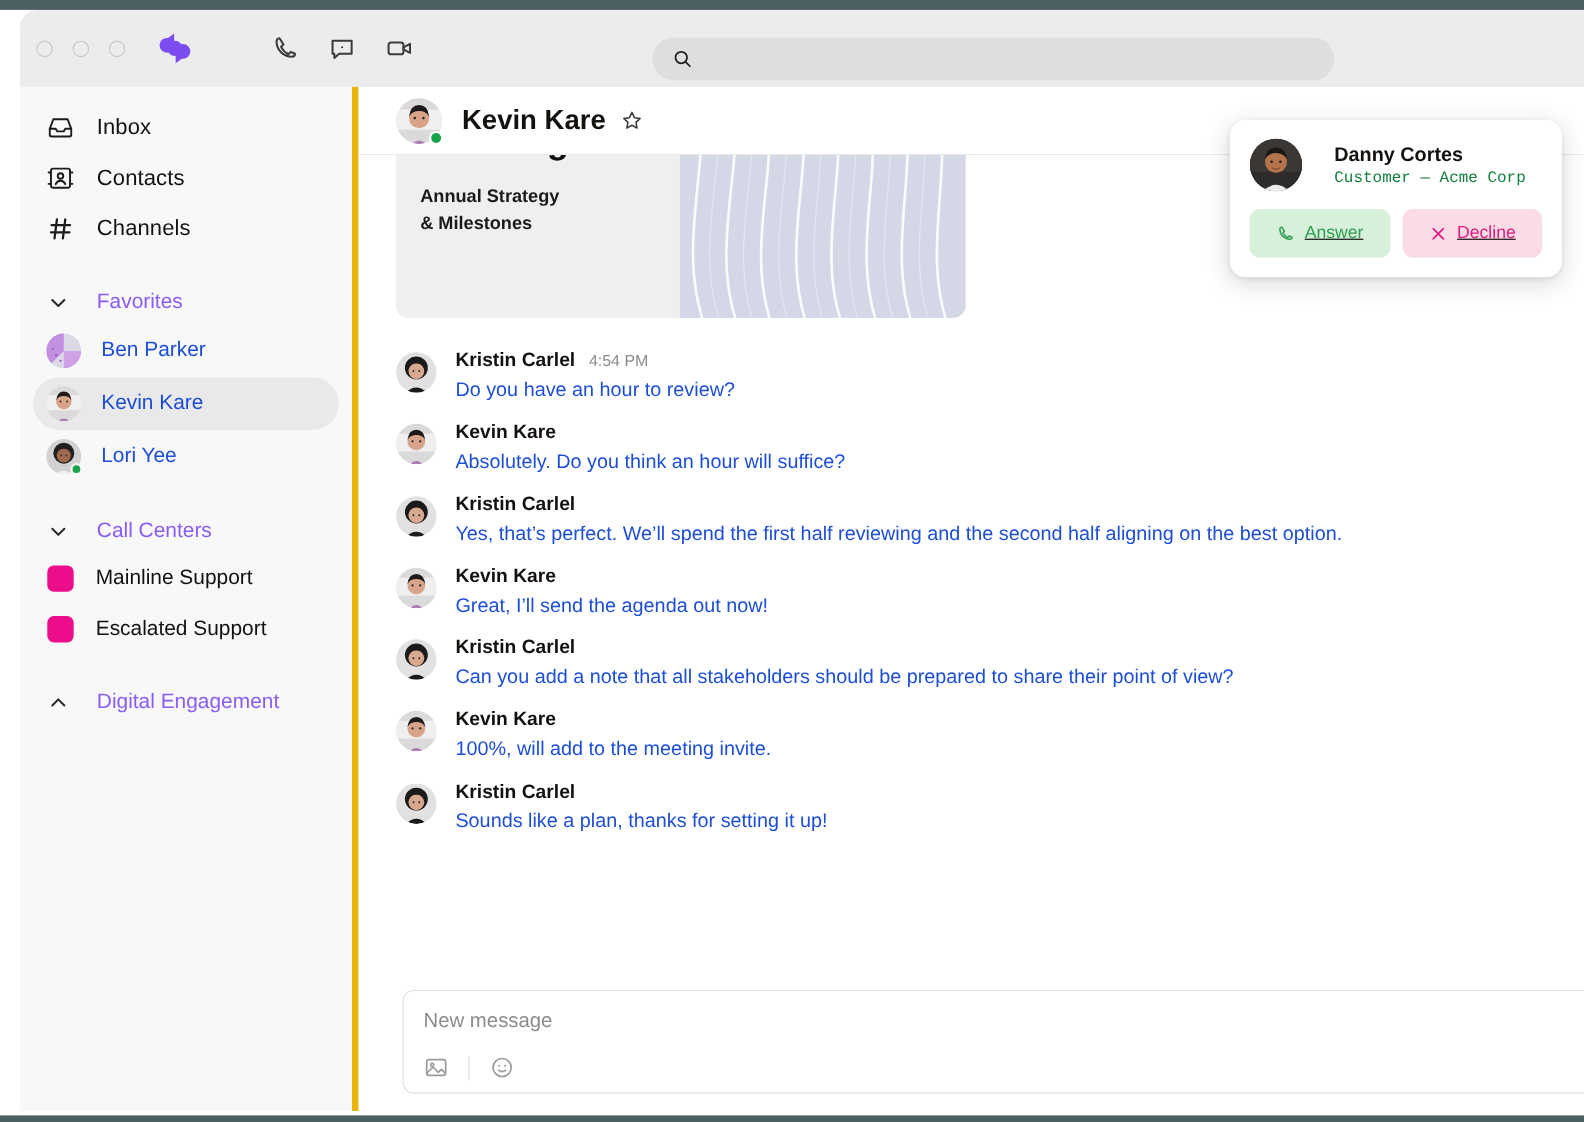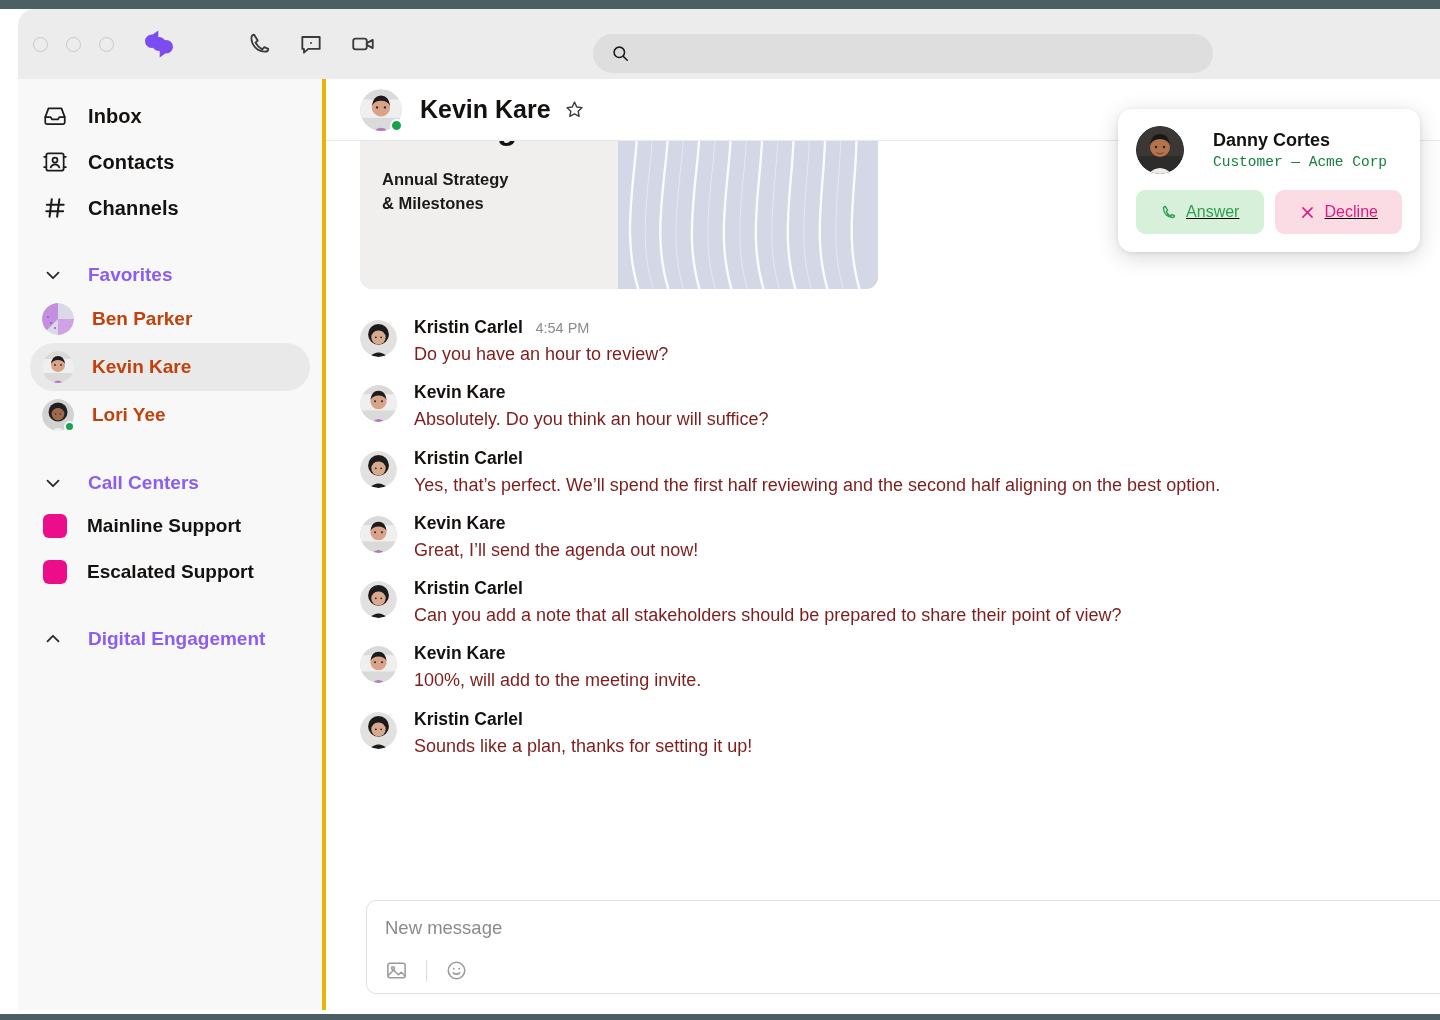--- a/index.html
+++ b/index.html
@@ -51,24 +51,23 @@
     font-family: "Liberation Sans", sans-serif; font-size: 15px;
     color: #222; margin-left: 10px; width: 540px;
   }
   .search-input::placeholder { color: #8e8e8e; }
 
   
   .sidebar {
     position: absolute; top: 70px; left: 0;
     width: 308px; height: 931px;
     background: #f8f8f8;
-    border-right: 4px solid #eab308;
+    border-right: 6px solid #eab308;
     padding-top: 14px;
     overflow: hidden;
-    font-weight: bold;
   }
   .nav-item {
     display: flex; align-items: center; height: 46px;
     padding-left: 12px; margin: 0 12px; border-radius: 23px;
     cursor: pointer;
   }
   .nav-item .ic { width: 26px; height: 26px; flex: 0 0 26px; display:block; }
   .nav-item .lbl {
     margin-left: 20px; font-size: 20px; color: #14110f; letter-spacing: .1px;
   }
@@ -80,21 +79,21 @@
   .sec-header .lbl {
     margin-left: 24px; font-size: 19px; color: #8b5cf6;
   }
   .spacer-md { height: 24px; }
   .person {
     display: flex; align-items: center; height: 48px;
     margin: 0 12px; padding-left: 12px; border-radius: 24px;
     cursor: pointer;
   }
   .person.active { background: #e9e9e9; }
-  .person .lbl { margin-left: 18px; font-size: 19px; color: #c2410c; }
+  .person .lbl { margin-left: 18px; font-size: 19px; color: #1d4ed8; }
   .av { position: relative; width: 32px; height: 32px; flex: 0 0 32px; }
   .av svg, .av .ph { width: 32px; height: 32px; border-radius: 50%; display: block; }
   .dot-on {
     position: absolute; right: -1px; bottom: -1px;
     width: 11px; height: 11px; border-radius: 50%;
     background: #17a34a; border: 2px solid #f8f8f8;
   }
   .cc-swatch {
     width: 24px; height: 24px; flex: 0 0 24px;
     border-radius: 6px; background: #ec0d8a;
@@ -144,21 +143,21 @@
     line-height: 1.45;
   }
   .doc-right { width: 260px; height: 222px; }
 
   .msg { display: flex; margin-top: 16px; }
   .msg .av { width: 37px; height: 37px; flex: 0 0 37px; margin-top: 3px; }
   .msg .av svg, .msg .av .ph { width: 37px; height: 37px; }
   .msg-body { margin-left: 17px; }
   .msg-name { font-size: 17.5px; font-weight: bold; color: #14110f; }
   .msg-time { font-size: 14.5px; color: #8b8b8b; font-weight: normal; margin-left: 8px; }
-  .msg-text { margin-top: 4px; font-size: 18px; color: #7f1d1d; line-height: 1.35; }
+  .msg-text { margin-top: 4px; font-size: 18px; color: #1d4ed8; line-height: 1.35; }
 
   .composer {
     position: absolute; left: 348px; bottom: 16px;
     width: 1092px; height: 94px;
     border: 1px solid #e0e0e0; border-radius: 10px;
     background: #fff; padding: 16px 18px;
   }
   .composer-input {
     border: none; outline: none; width: 100%;
     font-family: "Liberation Sans", sans-serif; font-size: 18.5px; color: #1b1b1b;

